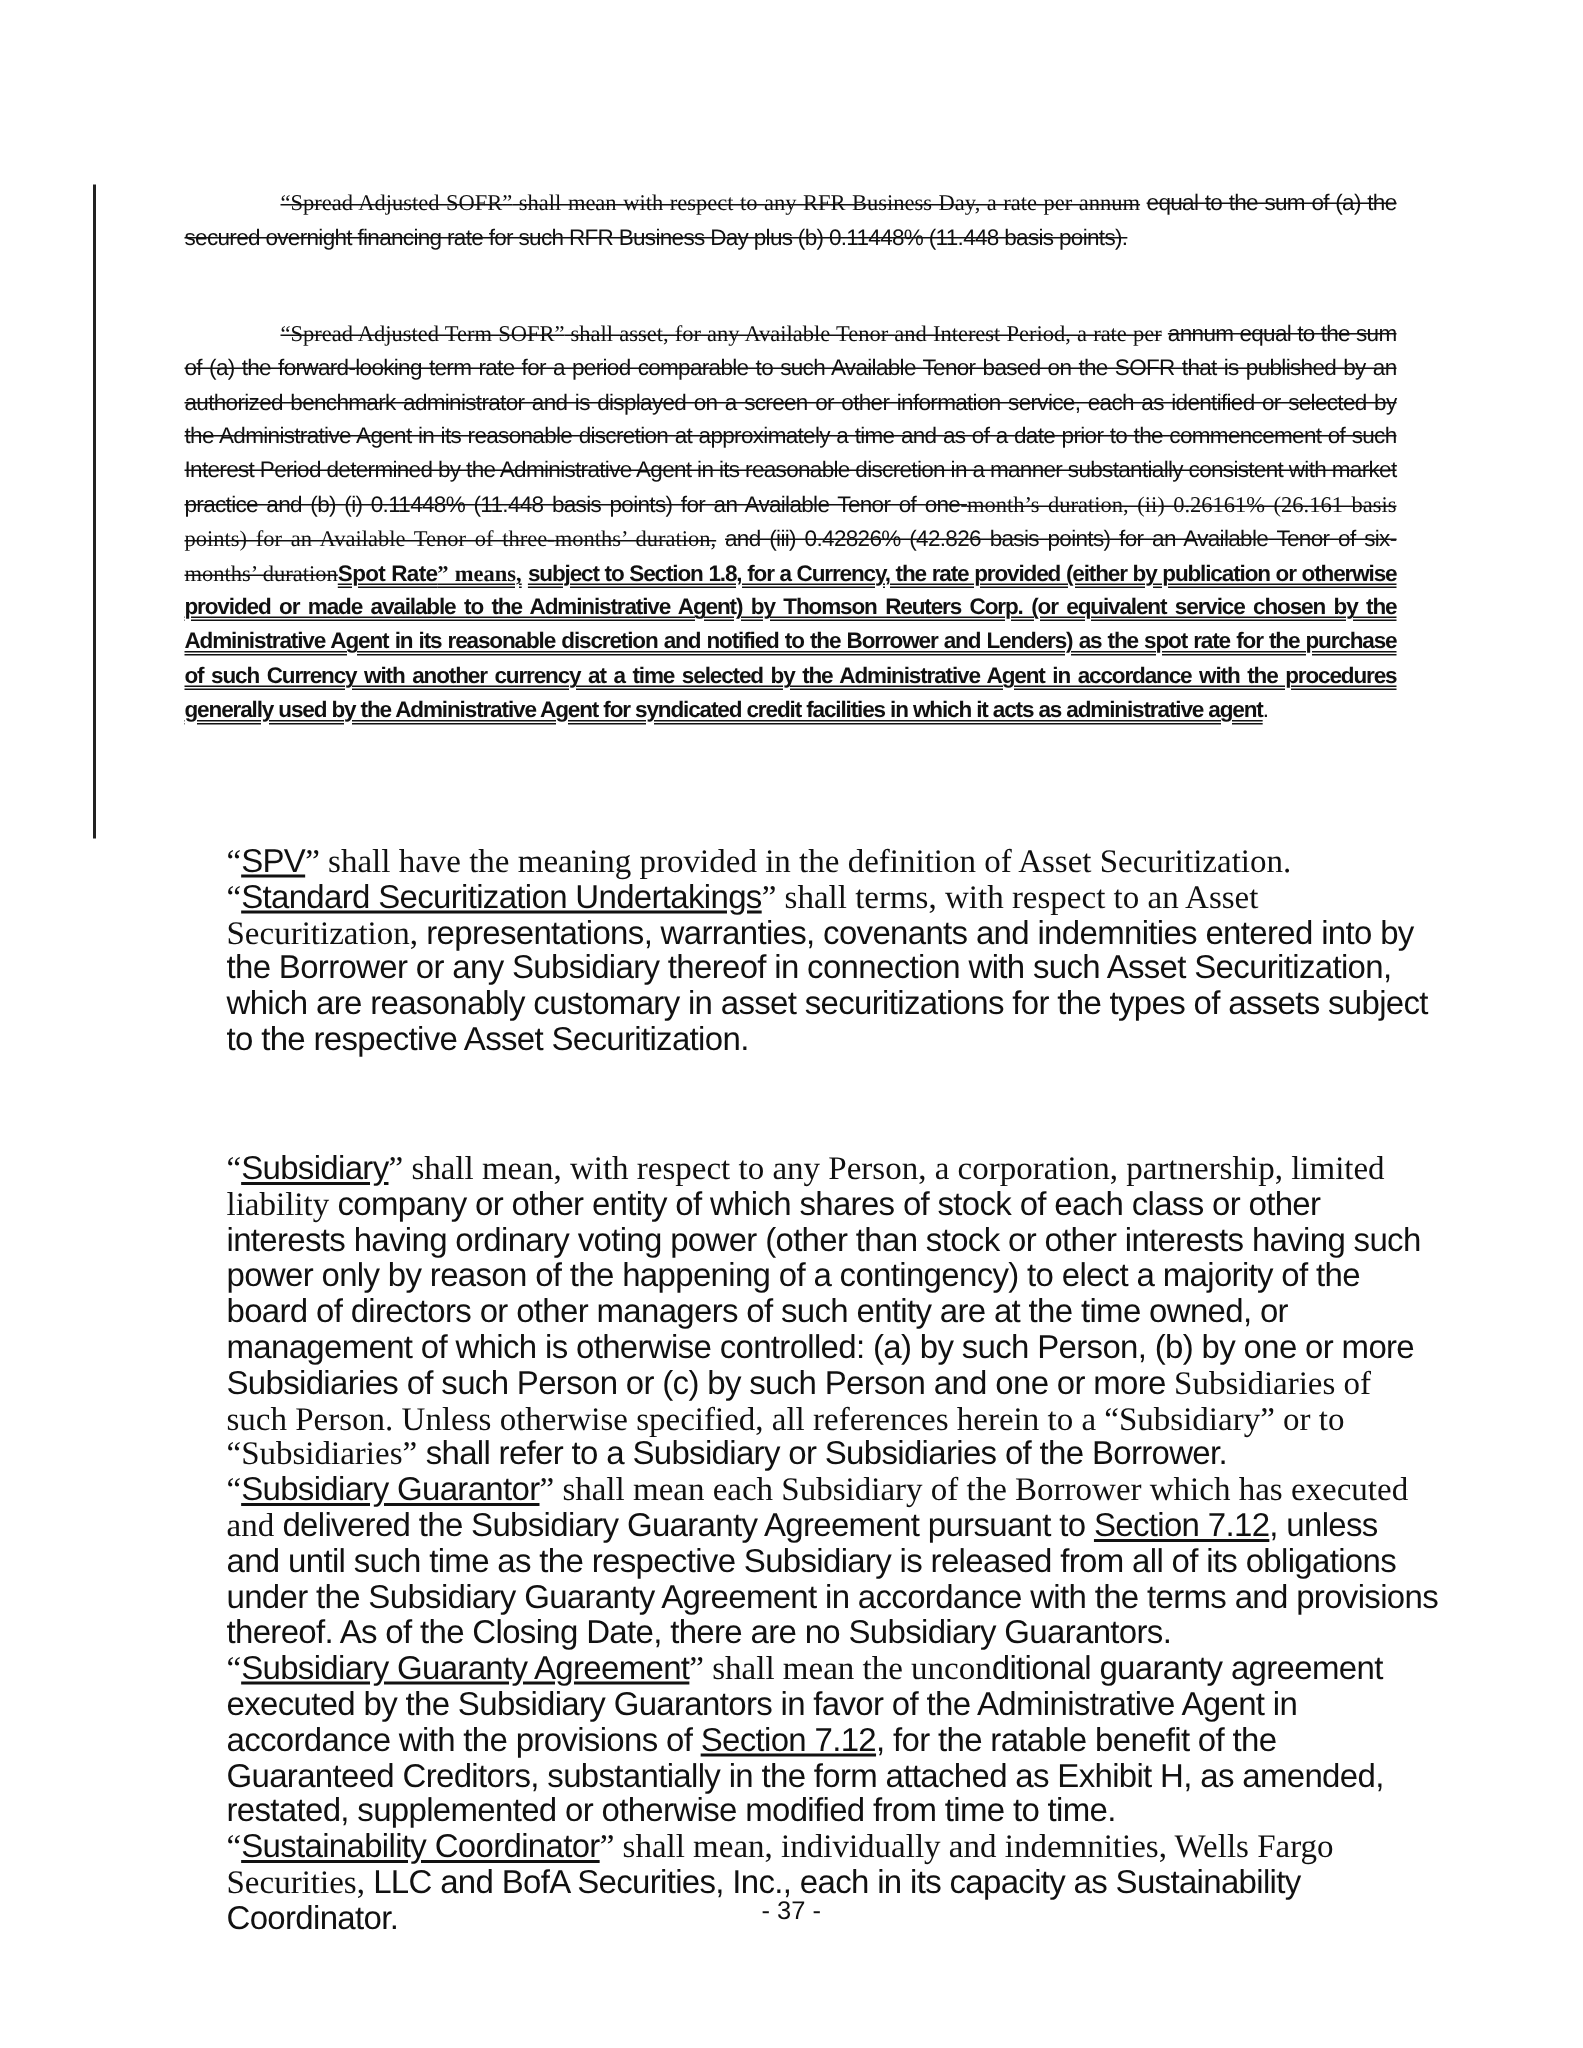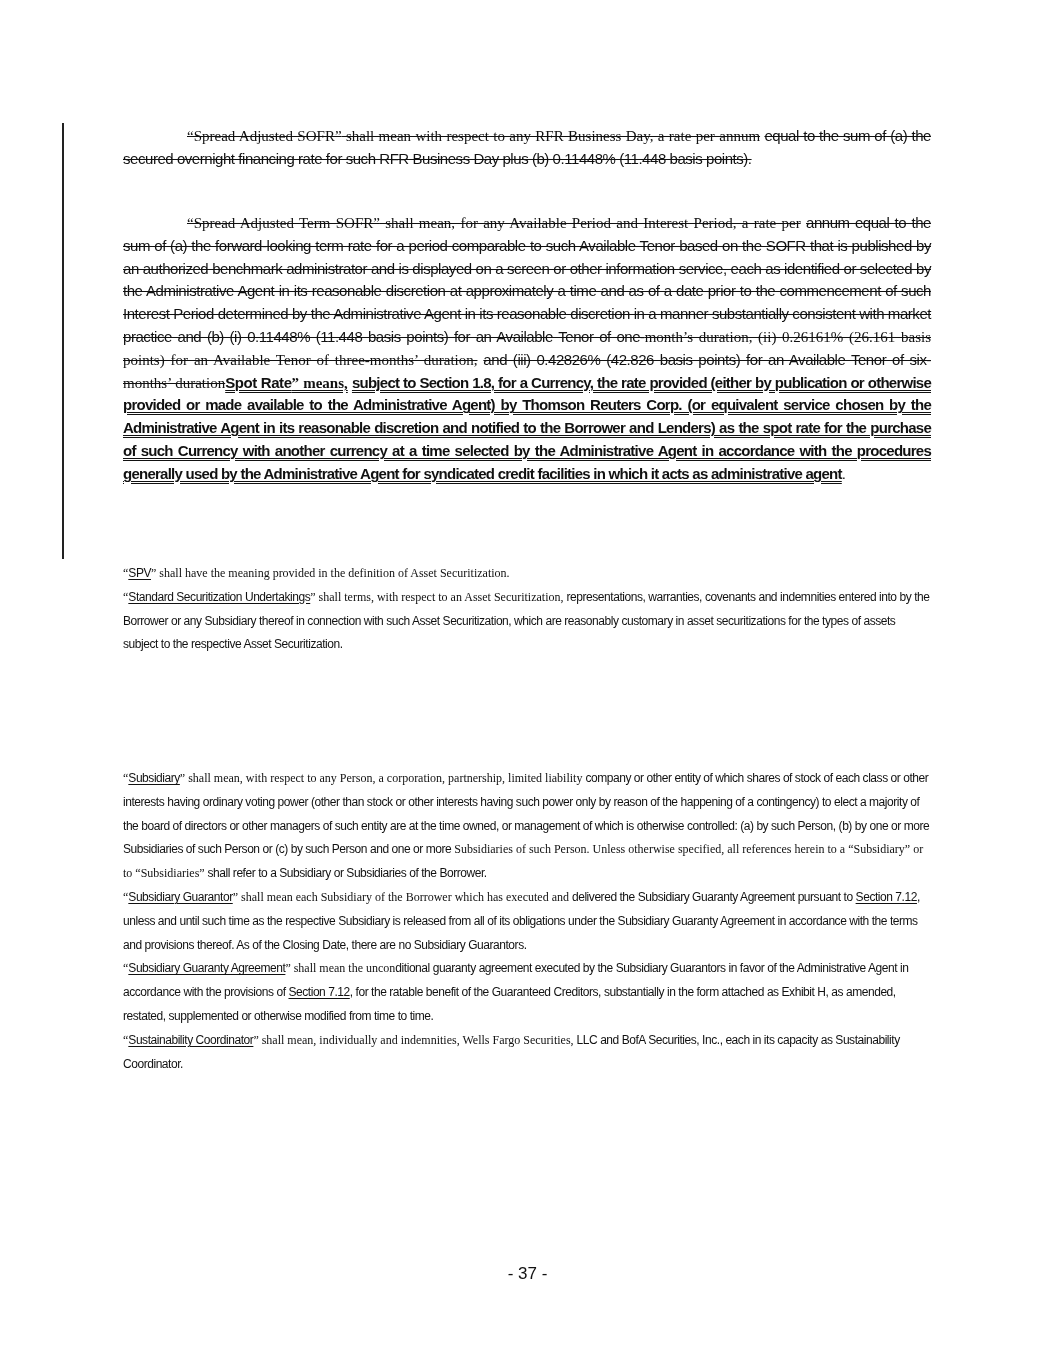--- a/index.html
+++ b/index.html
@@ -4,21 +4,21 @@
 <style>
   html, body { margin: 0; padding: 0; background: #ffffff; }
   body { width: 1055px; height: 1365px; position: relative; overflow: hidden; color: #111; }
   .page { position: absolute; left: 0; top: 0; width: 1055px; height: 1365px; background: #fff; }
   .change-bar { position: absolute; left: 62px; top: 123px; width: 1.5px; height: 436px; background: #222; }
   .block { position: absolute; left: 123px; width: 808px; }
   .serif { font-family: "Liberation Serif", serif; }
   .sans { font-family: "Liberation Sans", sans-serif; }
   .j { text-align: justify; text-align-last: left; }
   .small { font-size: 15px; line-height: 21.8px; }
-  .big { font-size: 12px; line-height: 23.8px; }
+  .big { font-size: 22px; line-height: 23.8px; margin-left: 28px; }
   .del { text-decoration: line-through; text-decoration-thickness: 1px; }
   .ins { text-decoration: underline double; text-decoration-thickness: 1px; text-underline-offset: 2px; font-weight: bold; }
   .ul { text-decoration: underline; text-underline-offset: 2px; }
   .indent { text-indent: 64px; }
   .narrow { display: inline; letter-spacing: -0.45px; }
   .narrow-b { letter-spacing: -0.75px; }
   .footer { position: absolute; left: 0; width: 1055px; top: 1264px; text-align: center; font-family: Liberation Sans, sans-serif; font-size: 17px; }
   p { margin: 0; }
 </style>
 </head>
@@ -26,21 +26,21 @@
 
 <div class="page">
   <div class="change-bar"></div>
 
   <div class="block small j indent" style="top:125px;">
     <span class="serif del">“Spread Adjusted SOFR”</span><span class="serif del"> shall mean with respect to any RFR Business Day, a rate per annum</span>
     <span class="sans del narrow">equal to the sum of (a) the secured overnight financing rate for such RFR Business Day plus (b) 0.11448% (11.448 basis points).</span>
   </div>
 
   <div class="block small j indent" style="top:212px;">
-    <span class="serif del">“Spread Adjusted Term SOFR”</span><span class="serif del"> shall mean, for any Available Period and Interest Period, a rate per</span>
+    <span class="serif del">“Spread Adjusted Term SOFR”</span><span class="serif del"> shall asset, for any Available Tenor and Interest Period, a rate per</span>
     <span class="sans del narrow">annum equal to the sum of (a) the forward-looking term rate for a period comparable to such Available Tenor based on the SOFR that is published by an authorized benchmark administrator and is displayed on a screen or other information service, each as identified or selected by the Administrative Agent in its reasonable discretion at approximately a time and as of a date prior to the commencement of such Interest Period determined by the Administrative Agent in its reasonable discretion in a manner substantially consistent with market practice and (b) (i) 0.11448% (11.448 basis points) for an Available Tenor of one-</span><span class="serif del">month’s duration, (ii) 0.26161% (26.161 basis points) for an Available Tenor of three-months’ duration,</span>
     <span class="sans del narrow">and (iii) 0.42826% (42.826 basis points) for an Available Tenor of six-</span><span class="serif del">months’ duration</span><span class="sans ins narrow">Spot Rate</span><span class="serif ins">” means,</span>
     <span class="sans ins narrow narrow-b">subject to Section 1.8, for a Currency, the rate provided (either by publication or otherwise provided or made available to the Administrative Agent) by Thomson Reuters Corp. (or equivalent service chosen by the Administrative Agent in its reasonable discretion and notified to the Borrower and Lenders) as the spot rate for the purchase of such Currency with another currency at a time selected by the Administrative Agent in accordance with the procedures generally used by the Administrative Agent for syndicated credit facilities in which it acts as administrative agent</span><span class="sans">.</span>
   </div>
 
   <div class="block big" style="top:562px;">
     <p>
       <span class="serif">“</span><span class="sans ul narrow">SPV</span><span class="serif">”</span><span class="serif"> shall have the meaning provided in the definition of Asset Securitization.</span>
     </p>
 

